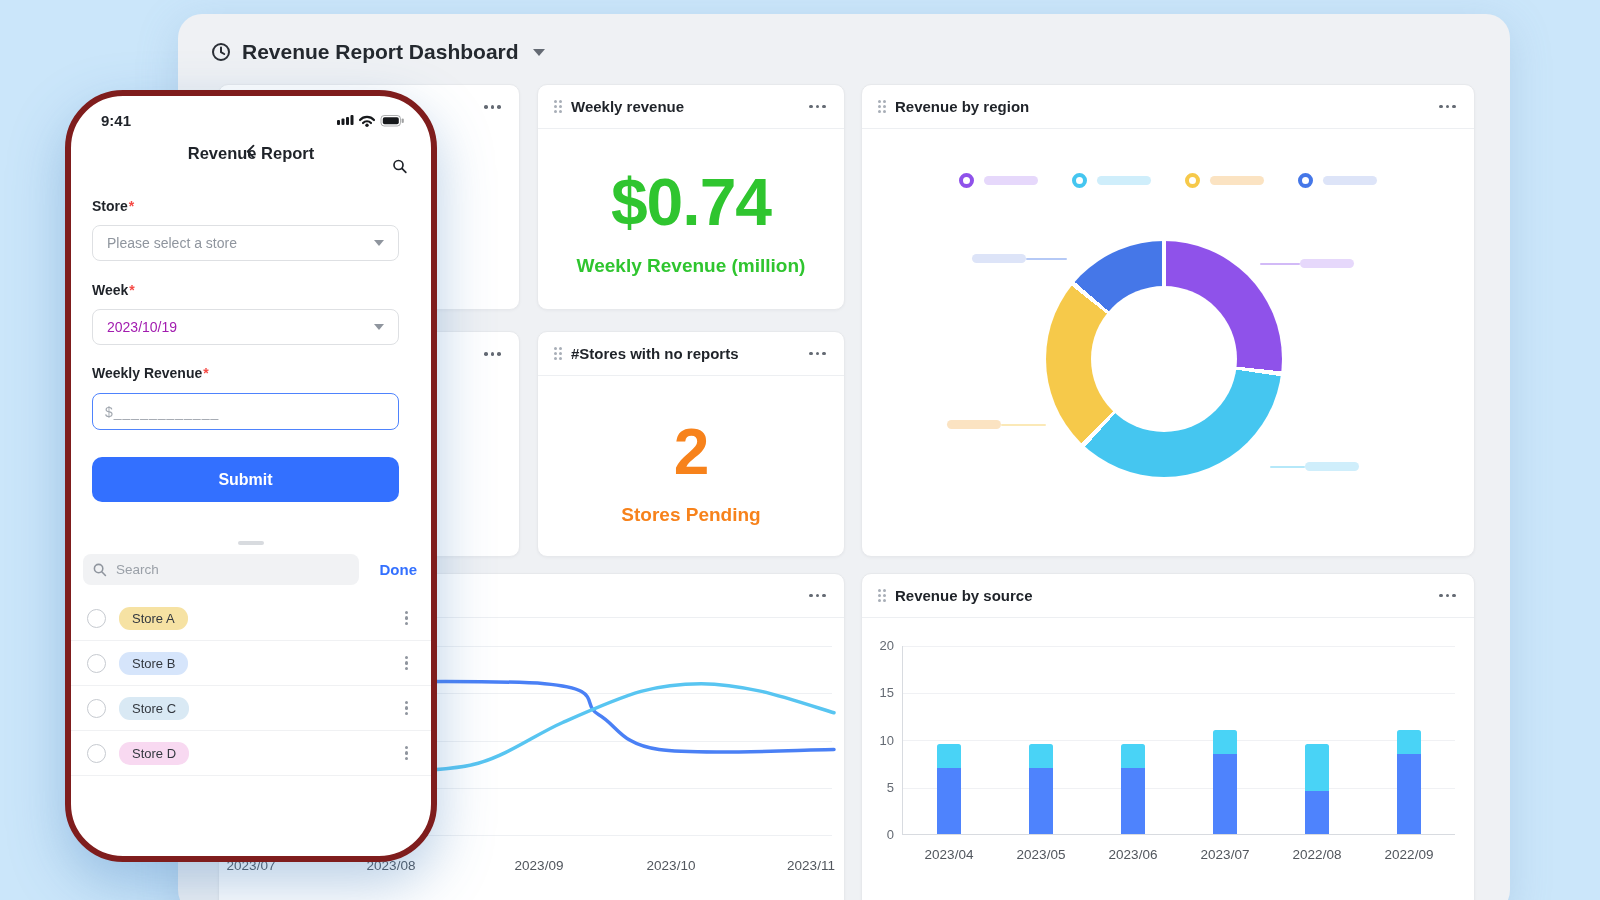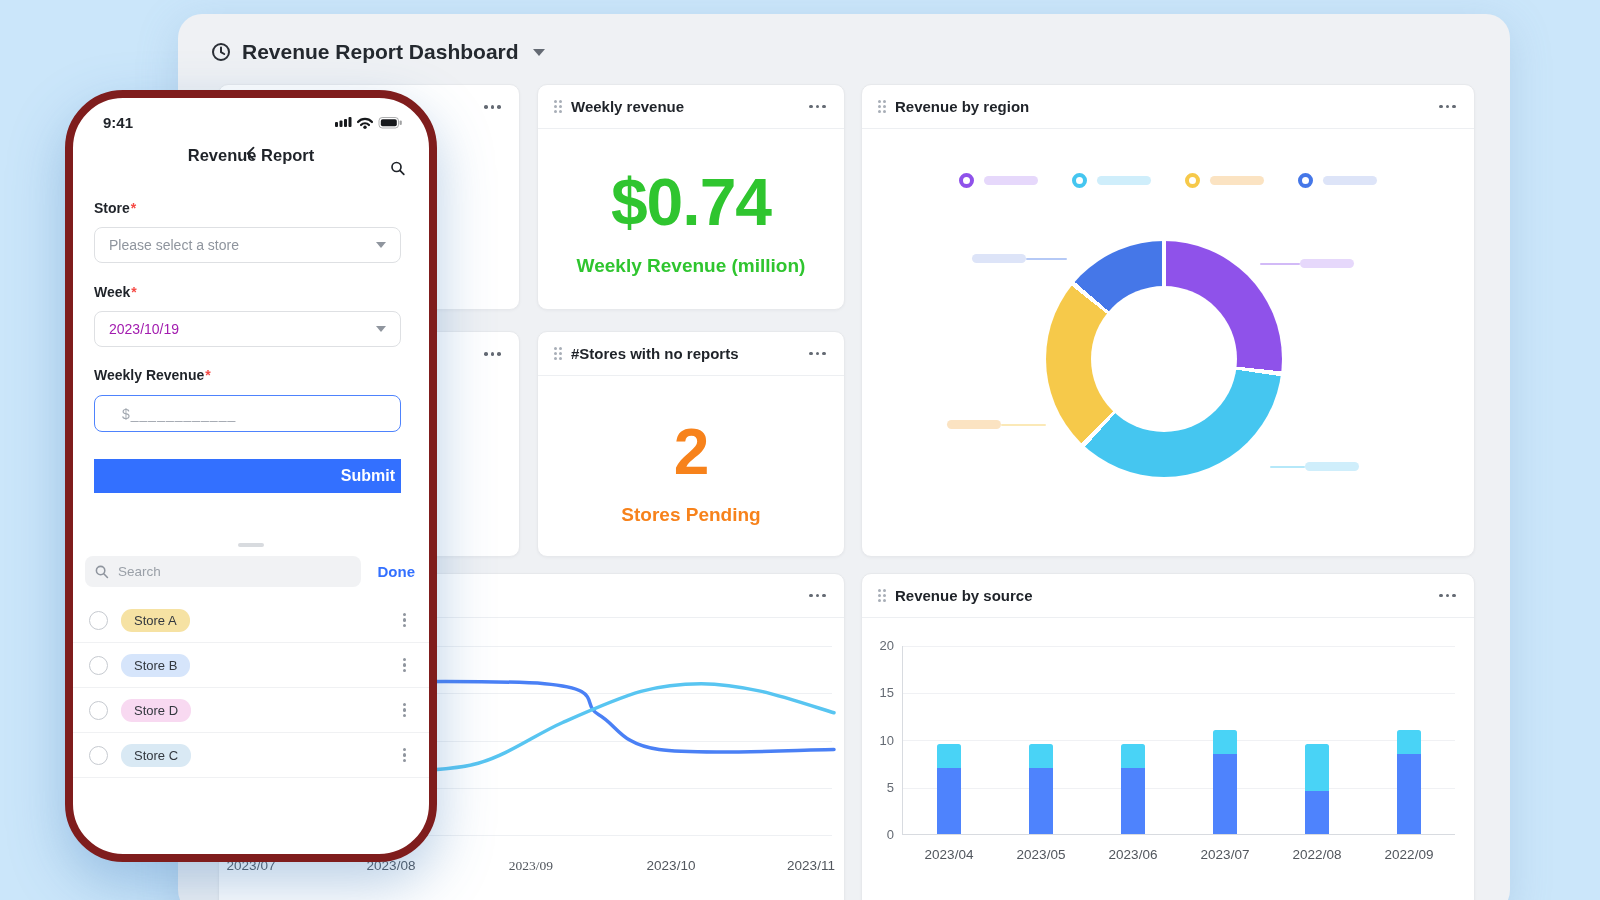--- a/index.html
+++ b/index.html
@@ -55,41 +55,41 @@
   .bar-grid{position:absolute;left:0;right:0;height:1px;background:#f0f1f4;}
   .bar-col{flex:1;position:relative;height:100%;}
   .bar-stack{position:absolute;bottom:0;left:50%;transform:translateX(-50%);width:24px;
     display:flex;flex-direction:column;justify-content:flex-end;}
   .bar-seg.top{border-radius:2.5px 2.5px 0 0;}
   .bar-xlabel{position:absolute;bottom:-28px;left:50%;transform:translateX(-50%);
     font-size:13.5px;color:#51565d;white-space:nowrap;}
 
   
   .phone{position:absolute;left:65px;top:90px;width:372px;height:772px;background:#fff;
-    border:8px solid #7f1d1d;border-radius:58px;overflow:hidden;
+    border:6px solid #7f1d1d;border-radius:58px;overflow:hidden;
     box-shadow:0 22px 55px rgba(70,130,190,.38);}
   .p-abs{position:absolute;}
   .status-row{left:0;right:0;top:14px;height:20px;display:flex;align-items:center;
     padding:0 26px 0 30px;justify-content:space-between;}
   .status-time{font-size:15px;font-weight:700;}
   .nav-row{left:0;right:0;top:48px;height:30px;display:flex;align-items:center;padding:0 22px;flex-direction:column;}
   .nav-title{position:absolute;left:0;right:0;text-align:center;font-size:16.5px;font-weight:700;}
   .form-label{left:21px;font-size:14px;font-weight:700;color:#1f2329;}
   .req{color:#f54a45;margin-left:1px;}
   .field{left:21px;width:307px;height:36px;border:1px solid #dee0e3;border-radius:8px;
     display:flex;align-items:center;padding:0 14px;font-size:14px;background:#fff;cursor:pointer;}
   .field .ph{color:#8f959e;}
   .field .val{color:#a21caf;}
   .field .sel-caret{margin-left:auto;width:0;height:0;border-left:5px solid transparent;
     border-right:5px solid transparent;border-top:6px solid #8f959e;}
   .rev-input{left:21px;width:307px;height:37px;border:1.5px solid #4e83fd;border-radius:8px;
-    padding:0 27px;font-size:14px;outline:none;font-family:inherit;color:#1f2329;background:#fff;}
+    padding:0 12px;font-size:14px;outline:none;font-family:inherit;color:#1f2329;background:#fff;}
   .rev-input::placeholder{color:#a2a8b0;letter-spacing:1px;}
-  .submit-btn{left:21px;width:307px;height:34px;border:none;border-radius:0;color:#fff;
-    font-size:16px;font-weight:600;font-family:inherit;cursor:pointer;text-align:right;}
+  .submit-btn{left:21px;width:307px;height:45px;border:none;border-radius:10px;color:#fff;
+    font-size:16px;font-weight:600;font-family:inherit;cursor:pointer;}
   .sheet-handle{left:50%;transform:translateX(-50%);top:445px;width:26px;height:4px;
     border-radius:2px;background:#d8dbdf;cursor:grab;}
   .search-row{left:0;right:0;top:458px;height:31px;display:flex;align-items:center;padding:0 14px 0 12px;}
   .search-box{width:276px;height:31px;background:#f1f2f4;border-radius:8px;display:flex;
     align-items:center;padding:0 10px;gap:7px;}
   .search-box input{border:none;background:transparent;outline:none;font-size:13.5px;
     font-family:inherit;flex:1;color:#1f2329;}
   .search-box input::placeholder{color:#9aa0a8;}
   .done-link{margin-left:auto;font-size:15px;font-weight:600;cursor:pointer;}
   .store-list{left:0;right:0;top:500px;}
@@ -279,21 +279,21 @@
     <div class="gridline" style="top:167px;"></div>
     <div class="gridline" style="top:214px;"></div>
     <div class="gridline" style="top:261px;"></div>
     <svg id="line-svg" width="627" height="340" style="position:absolute;left:0;top:0;">
         <path d="M12.0 109.7 C64.3 109.7 264.3 104.5 325.6 109.7 C386.9 114.9 360.7 129.7 379.8 140.7 C398.9 151.7 400.9 169.8 440.1 175.6 C479.3 181.5 585.9 175.6 615.0 175.6" fill="none" stroke="#4a80f5" stroke-width="3.5" stroke-linecap="round"></path>
         <path d="M162.8 198.9 C178.8 197.3 229.1 197.6 259.2 189.2 C289.4 180.8 316.5 160.4 343.7 148.5 C370.8 136.5 398.9 123.9 422.0 117.4 C445.2 111.0 462.2 109.7 482.3 109.7 C502.4 109.7 520.5 112.6 542.6 117.4 C564.8 122.3 602.9 135.2 615.0 138.8" fill="none" stroke="#58c5f1" stroke-width="3.5" stroke-linecap="round"></path>
       </svg>
     <div id="line-xlabels" style="position:absolute;left:0;top:284px;width:100%;height:18px;">
         <span class="x-label" style="left: 32px;">2023/07</span>
         <span class="x-label" style="left: 172px;">2023/08</span>
-        <span class="x-label" style="left: 312px; font-family: Liberation Serif, serif;">2023/09</span>
+        <span class="x-label" style="left: 320px;">2023/09</span>
         <span class="x-label" style="left: 452px;">2023/10</span>
         <span class="x-label" style="left: 592px;">2023/11</span>
       </div>
   </div>
 
   <div class="card" style="left:683px;top:559px;width:614px;height:341px;border-radius:10px 10px 0 0;">
     <div class="card-header divided">
       <span class="drag">
           <i></i>
           <i></i>
@@ -453,30 +453,30 @@
       <span class="radio"></span>
       <span class="store-badge" style="background: rgb(214, 229, 251);">Store B</span>
       <span class="kebab">
           <i></i>
           <i></i>
           <i></i>
         </span>
     </div>
     <div class="store-row">
       <span class="radio"></span>
+      <span class="store-badge" style="background: rgb(217, 233, 244);">Store C</span>
+      <span class="kebab">
+          <i></i>
+          <i></i>
+          <i></i>
+        </span>
+    </div>
+    <div class="store-row">
+      <span class="radio"></span>
       <span class="store-badge" style="background: rgb(248, 217, 241);">Store D</span>
       <span class="kebab">
           <i></i>
           <i></i>
           <i></i>
         </span>
     </div>
-    <div class="store-row">
-      <span class="radio"></span>
-      <span class="store-badge" style="background: rgb(217, 233, 244);">Store C</span>
-      <span class="kebab">
-          <i></i>
-          <i></i>
-          <i></i>
-        </span>
-    </div>
   </div>
 </div>
 
 </body></html>

